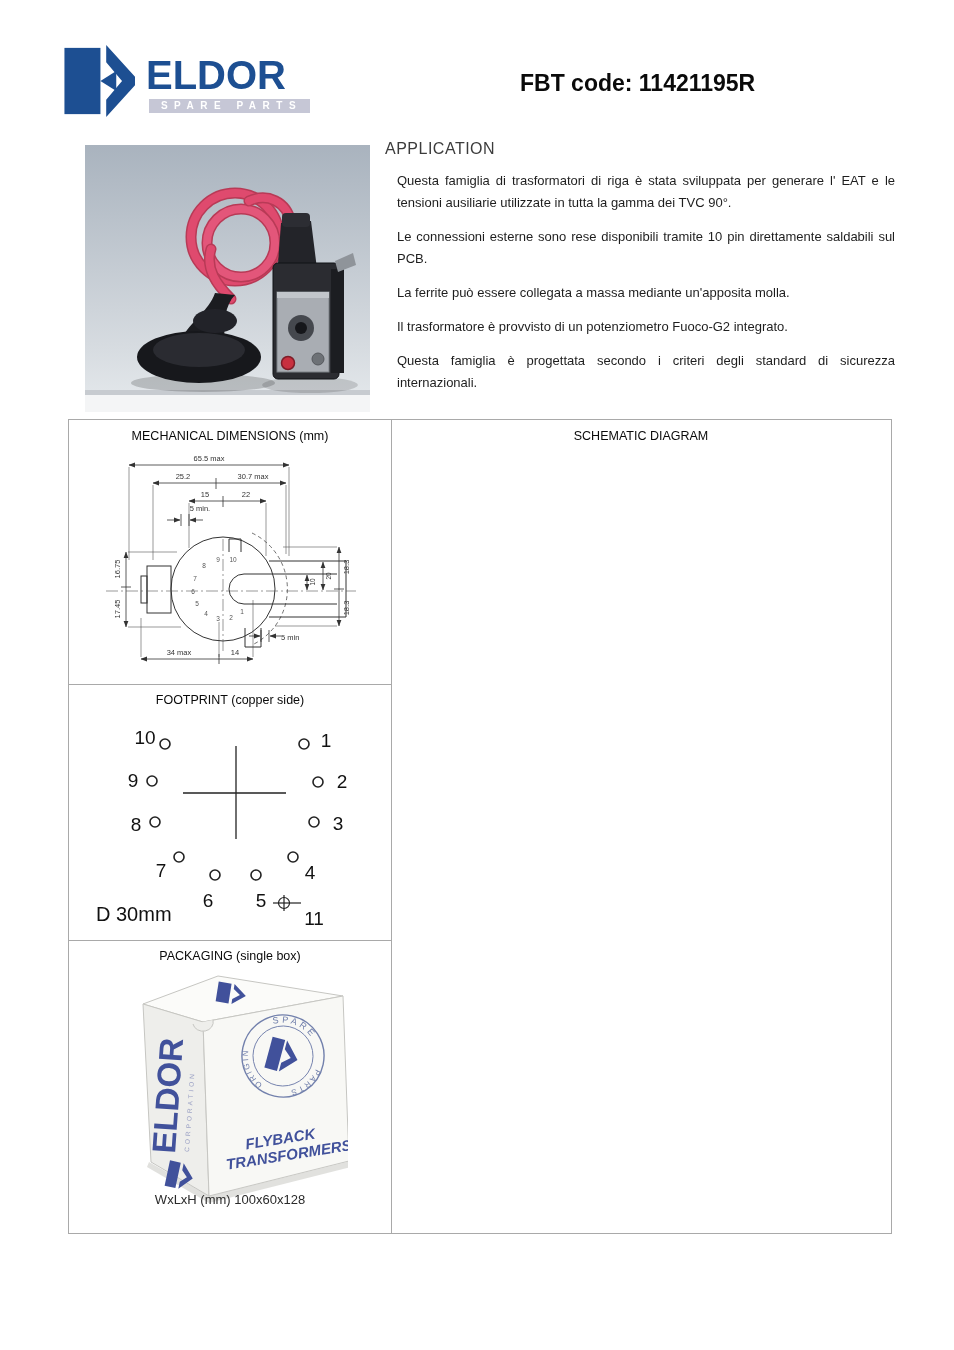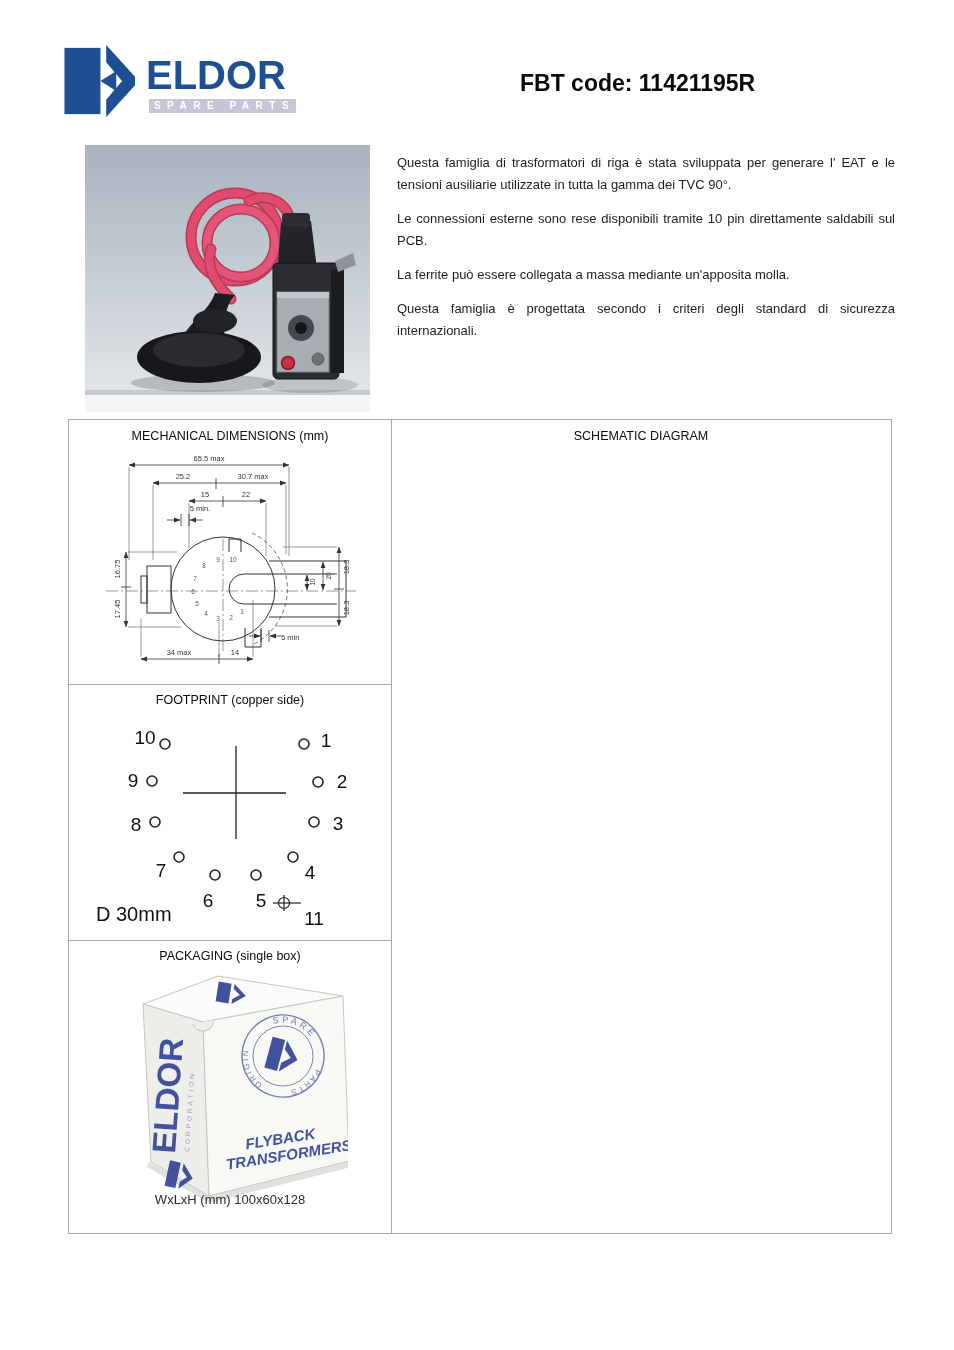--- a/index.html
+++ b/index.html
@@ -5,21 +5,21 @@
   html,body{margin:0;padding:0;background:#ffffff;}
   #page{
     position:relative;width:954px;height:1350px;background:#ffffff;
     font-family:"Liberation Sans", sans-serif;color:#222;overflow:hidden;padding-left:43px;
   }
   .abs{position:absolute;}
 
   
   #logo-mark{left:63px;top:45px;width:72px;height:72px;}
   #brand-word{left:146px;top:52px;font-size:40px;font-weight:bold;color:#1d4f92;letter-spacing:0px;line-height:46px;}
-  #brand-bar{left:149px;top:99px;width:147px;height:14px;background:#c6c7d6;
+  #brand-bar{left:149px;top:99px;width:161px;height:14px;background:#c6c7d6;
     color:#ffffff;font-size:10px;font-weight:bold;letter-spacing:6.5px;
     text-align:center;line-height:14px;padding-left:4px;box-sizing:border-box;}
   #doc-title{left:520px;top:70px;font-size:23px;font-weight:bold;color:#0a0a0a;}
 
   
   #app-block{left:385px;top:140px;width:522px;}
   #app-heading{font-size:16px;color:#3c3c3c;letter-spacing:0.5px;margin:0 0 8px 0;font-weight:normal;}
   #app-block p{font-size:13px;line-height:22px;margin:12px;text-align:justify;color:#1e1e1e;}
 
   
@@ -99,23 +99,25 @@
       <rect x="192" y="147" width="52" height="80" fill="#a9adb3" stroke="#7d8187" stroke-width="1"></rect>
       <circle cx="216" cy="183" r="13" fill="#45484e"></circle>
       <circle cx="216" cy="183" r="6" fill="#15161a"></circle>
       <circle cx="233" cy="214" r="6" fill="#6d7176" stroke="#55585d" stroke-width="1"></circle>
       <circle cx="203" cy="218" r="6.5" fill="#c8303f" stroke="#7e1d28" stroke-width="1.5"></circle>
       <rect x="192" y="147" width="52" height="6" fill="#c2c6cb"></rect>
     </g>
   </svg>
 
   <div id="app-block" class="abs">
+    <h2 id="app-heading">APPLICATION</h2>
     <p>Questa famiglia di trasformatori di riga è stata sviluppata per generare l' EAT e le tensioni ausiliarie utilizzate in tutta la gamma dei TVC 90°.</p>
     <p>Le connessioni esterne sono rese disponibili tramite 10 pin direttamente saldabili sul PCB.</p>
     <p>La ferrite può essere collegata a massa mediante un'apposita molla.</p>
+    <p>Il trasformatore è provvisto di un potenziometro Fuoco-G2 integrato.</p>
     <p>Questa famiglia è progettata secondo i criteri degli standard di sicurezza internazionali.</p>
   </div>
 
   <div id="sheet-table" class="abs">
     <div id="col-divider" class="abs"></div>
     <div id="row-div-1" class="abs row-divider"></div>
     <div id="row-div-2" class="abs row-divider"></div>
 
     <div id="hdr-mech" class="abs cell-header">MECHANICAL DIMENSIONS (mm)</div>
     <div id="hdr-schematic" class="abs cell-header">SCHEMATIC DIAGRAM</div>

